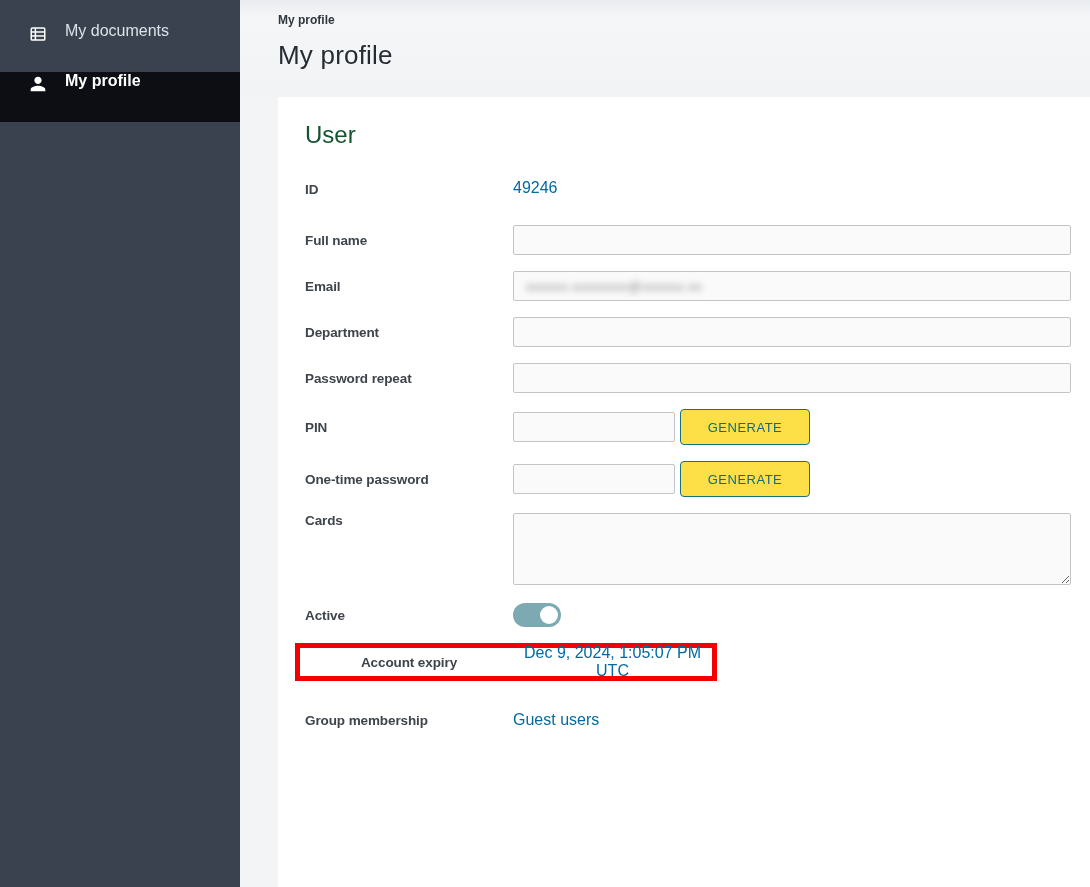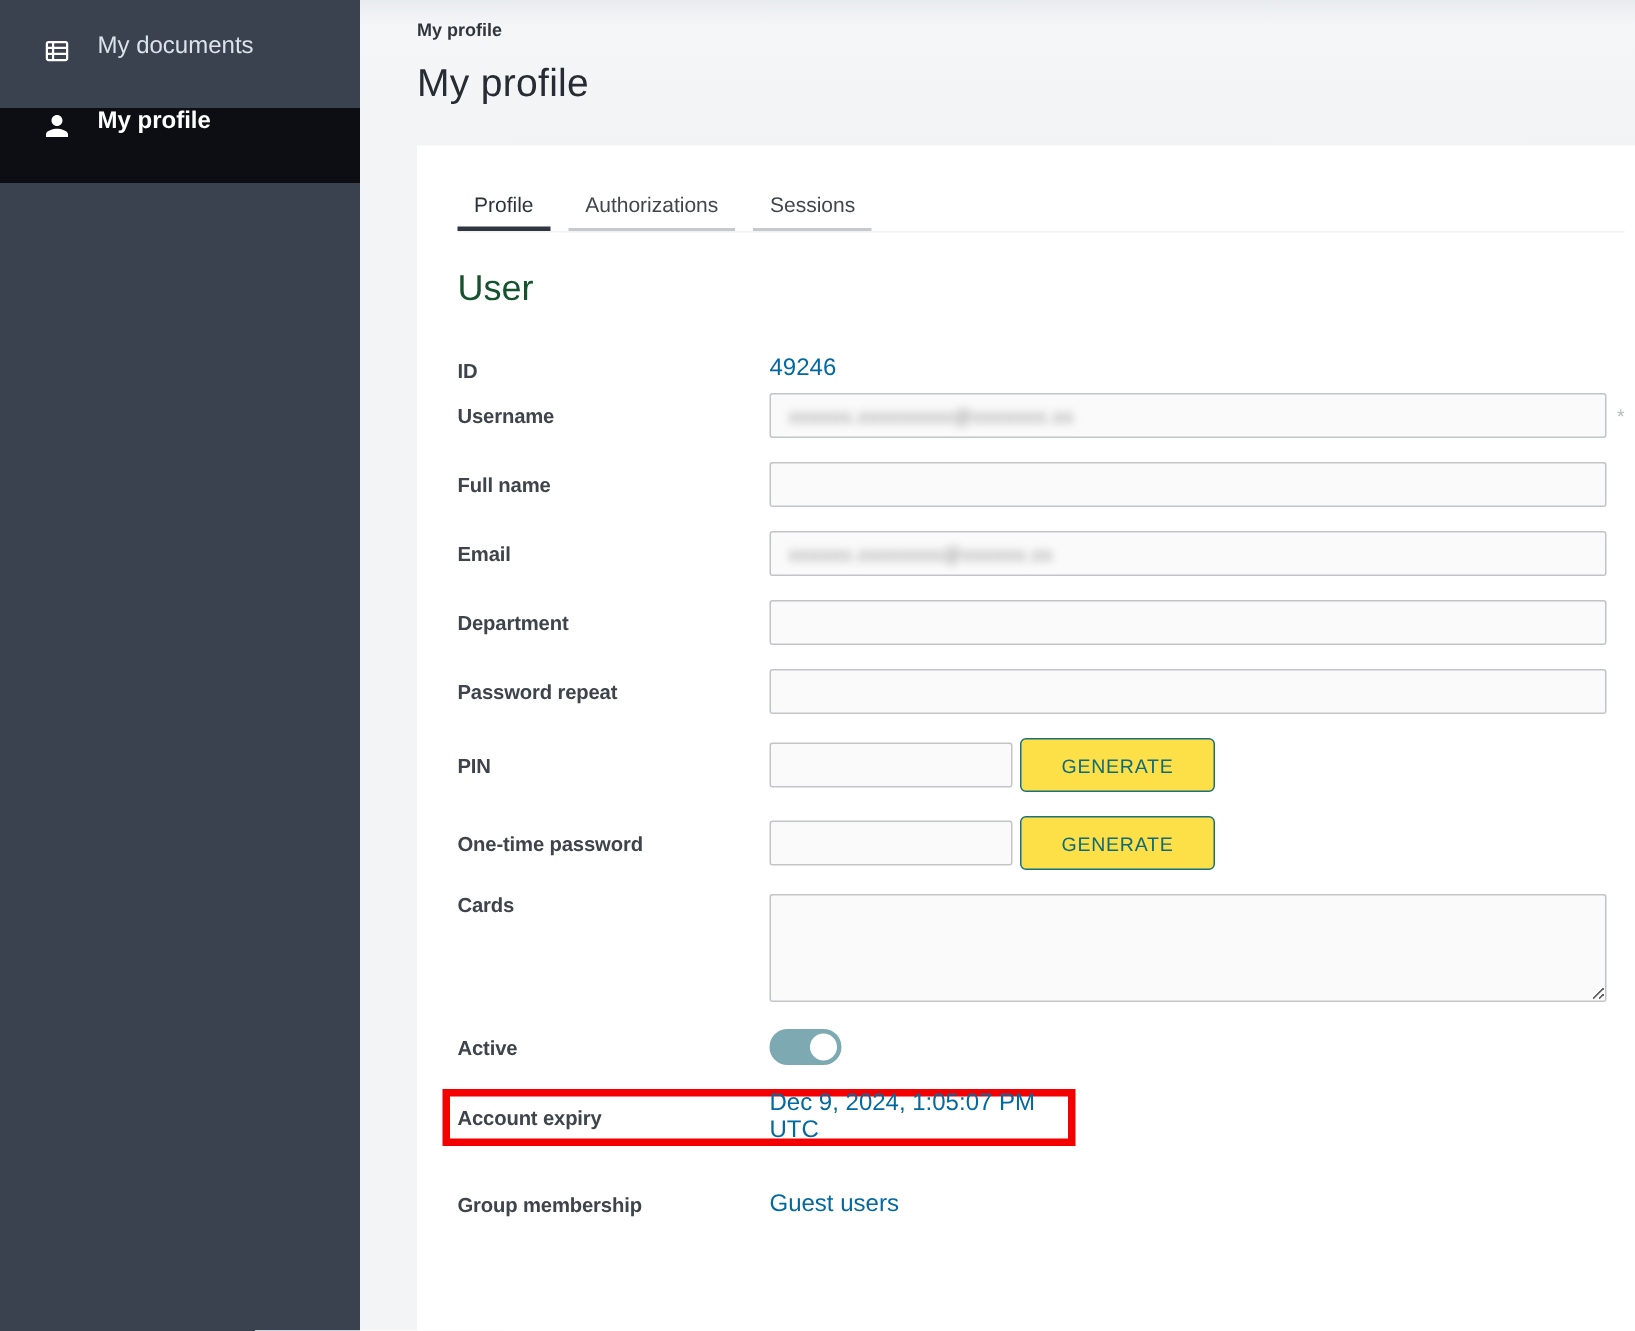--- a/index.html
+++ b/index.html
@@ -62,24 +62,24 @@
 
   
   .toggle { width:48px; height:24px; border-radius:12px; background:#7da9b3;
             position:relative; cursor:pointer; }
   .toggle .knob { position:absolute; top:3px; left:27px; width:18px; height:18px;
                   border-radius:50%; background:#ffffff; }
 
   
   .highlight-box { display:flex; align-items:center; border:5px solid #f40000;
                    width:422px; height:38px; margin-left:-10px; padding-left:5px;
-                   margin-top:12px; margin-bottom:30px; }
+                   margin-top:12px; margin-bottom:30px;text-align:center; }
   .highlight-box .flabel { width:208px; flex:0 0 208px; }
 
-  .row-id { margin-bottom:7px;align-items:flex-end; }
+  .row-id { margin-bottom:28px;align-items:flex-end; }
   .row-cards .flabel, .row-cards { align-items:flex-start; }
   .row-active { margin-top:18px; margin-bottom:16px; }
 </style>
 </head>
 <body>
 
 <div class="app">
 
   <nav class="sidebar">
     <div class="sidebar-item">
@@ -105,40 +105,28 @@
 
   <div class="main">
 
     <div class="page-header">
       <div class="breadcrumb">My profile</div>
       <div class="page-title">My profile</div>
     </div>
 
     <div class="card">
 
-      <div class="tabbar">
-        <span class="tab active">Profile</span>
-        <span class="tab">Authorizations</span>
-        <span class="tab">Sessions</span>
-      </div>
 
       <h2 class="section-title">User</h2>
 
       <div class="frow row-id">
         <div class="flabel">ID</div>
         <div class="fvalue">49246</div>
       </div>
 
-      <div class="frow">
-        <div class="flabel">Username</div>
-        <div class="fakeinput">
-          <span class="redacted">xxxxxx.xxxxxxxxx@xxxxxxx.xx</span>
-        </div>
-        <span class="req-star">*</span>
-      </div>
 
       <div class="frow">
         <div class="flabel">Full name</div>
         <input class="tinput" type="text" value="" style="">
       </div>
 
       <div class="frow">
         <div class="flabel">Email</div>
         <div class="fakeinput">
           <span class="redacted">xxxxxx.xxxxxxxx@xxxxxx.xx</span>

